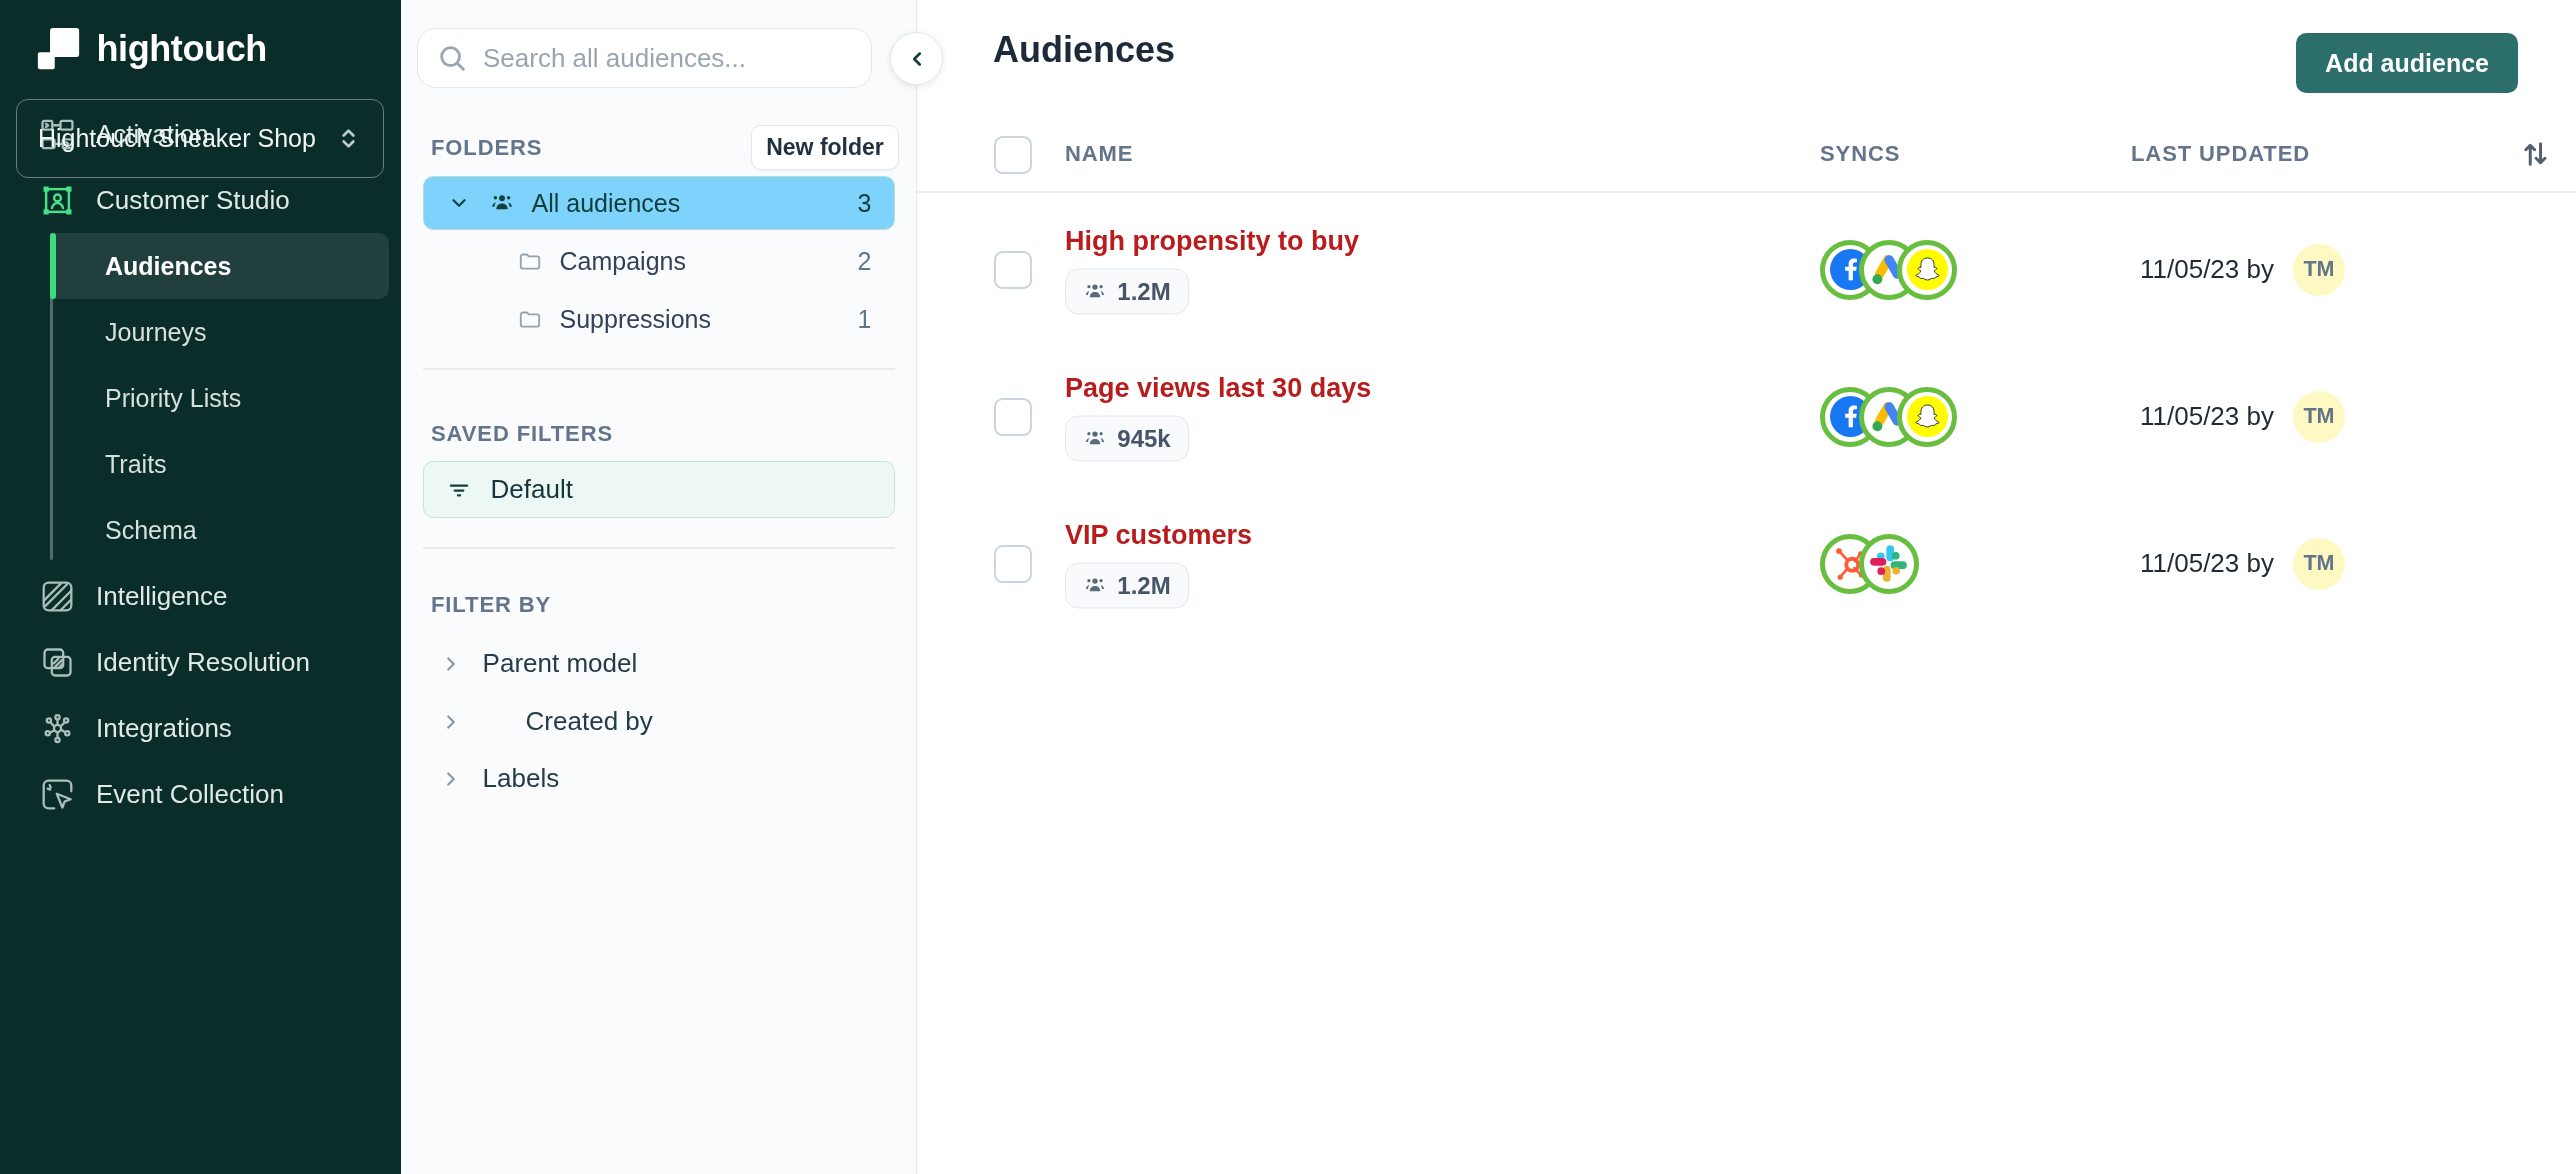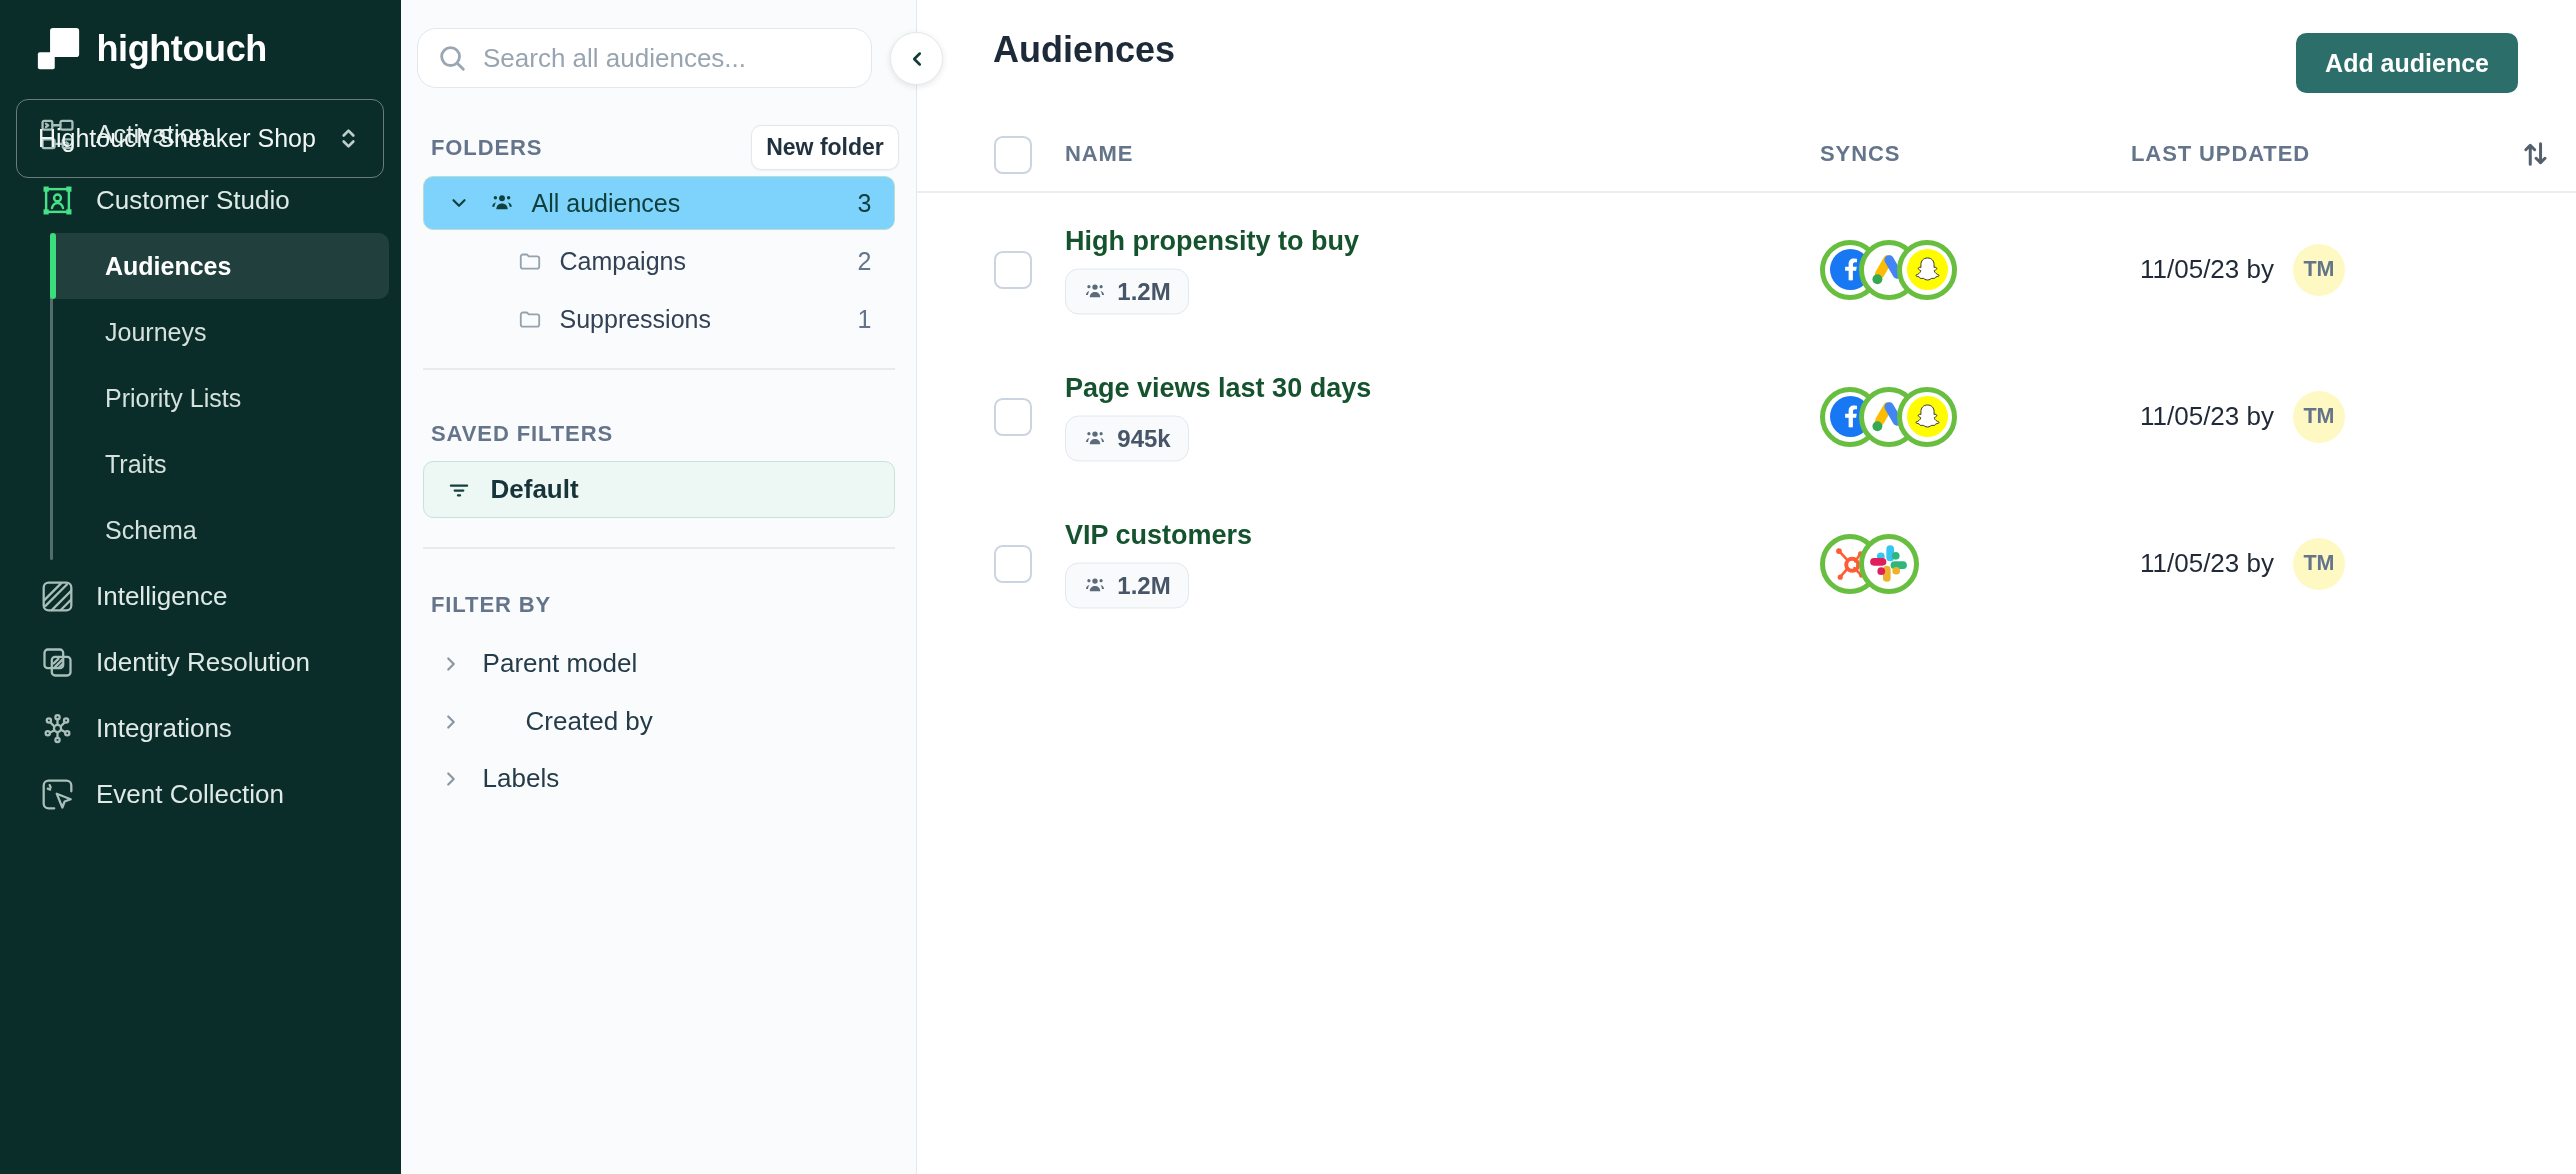--- a/index.html
+++ b/index.html
@@ -55,21 +55,21 @@
   .folder-row .f-ic { width:26px; height:26px; margin-right:17px; }
   .folder-row .f-label { flex:1; font-size:25px; color:#334155; }
   .folder-row.selected .f-label { color:#11403c; font-weight:500; }
   .folder-row .f-count { font-size:25px; color:#64748b; }
   .folder-row.selected .f-count { color:#11403c; }
   .folder-row.child { padding-left:93px; }
   .divider { position:absolute; left:21.5px; width:472px; height:1.7px; background:#e6ebec; }
   .saved-box { position:absolute; left:21.5px; width:472px; height:57px; background:#edf7f4;
     border:1.7px solid #c6e2da; border-radius:10.3px; display:flex; align-items:center; padding:0 22px; cursor:pointer; }
   .saved-box svg { width:26px; height:26px; color:#13413d; margin-right:19px; }
-  .saved-box .s-label { font-size:26px; color:#16343a;font-weight:bold; }
+  .saved-box .s-label { font-size:26px; color:#16343a; }
   .fb-row { position:absolute; left:39px; width:447px; height:57px; display:flex; align-items:center; cursor:pointer; }
   .fb-row svg { width:22px; height:22px; color:#8a97a3; margin-right:20.6px; }
   .fb-row .fb-label { font-size:26px; color:#243b49; }
   .collapse-btn { position:absolute; left:890px; top:32px; width:53px; height:53px; border-radius:50%;
     background:#fff; border:1.7px solid #e4e9ec; box-shadow:0 1.7px 6.9px rgba(16,24,40,0.10);
     display:flex; align-items:center; justify-content:center; cursor:pointer; z-index:6; }
   .collapse-btn svg { width:22px; height:22px; color:#0f3a38; }
 
   
   .main { position:relative; flex:1; background:#fff; }
@@ -81,21 +81,21 @@
   .th { position:absolute; top:50%; transform:translateY(-50%); font-size:22px; font-weight:700;
     letter-spacing:0.9px; color:#64748b; }
   .cb { width:38px; height:38px; background:#fff; border:2.6px solid #cbd5e1; border-radius:8.6px; cursor:pointer; }
   .thead .cb { position:absolute; left:77px; top:19px; }
   .sort-ic { position:absolute; right:22px; top:50%; transform:translateY(-50%); width:38px; height:38px;
     color:#55606e; cursor:pointer; }
   .rows { position:absolute; left:0; right:0; top:196px; }
   .row { position:relative; height:147px; }
   .row .cb { position:absolute; left:77px; top:50%; transform:translateY(-50%); }
   .name-block { position:absolute; left:148px; top:50%; transform:translateY(-50%); }
-  .aud-name { font-size:27px; font-weight:700; color:#14532d; }
+  .aud-name { font-size:27px; font-weight:700; color:#b91c1c; }
   .size-badge { margin-top:12px; display:inline-flex; align-items:center; gap:10.3px; height:46px;
     padding:0 17px; background:#f8fafc; border:1.7px solid #e2e8f0; border-radius:13.7px; }
   .size-badge svg { width:24px; height:24px; color:#5b6b7c; }
   .size-badge .size-txt { font-size:24px; font-weight:700; color:#475569; }
   .syncs { position:absolute; left:903px; top:50%; transform:translateY(-50%); display:flex; }
   .sync-icon { width:60px; height:60px; border-radius:50%; background:#fff; border:5.2px solid #68be3f;
     display:flex; align-items:center; justify-content:center; }
   .sync-icon + .sync-icon { margin-left:-21.5px; }
   .sync-icon svg { width:41px; height:41px; }
   .date-cell { position:absolute; left:1223px; top:50%; transform:translateY(-50%); display:flex;

